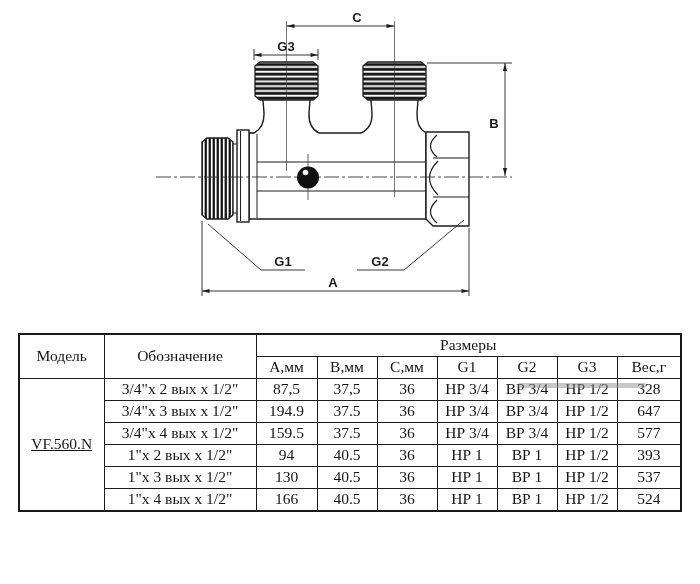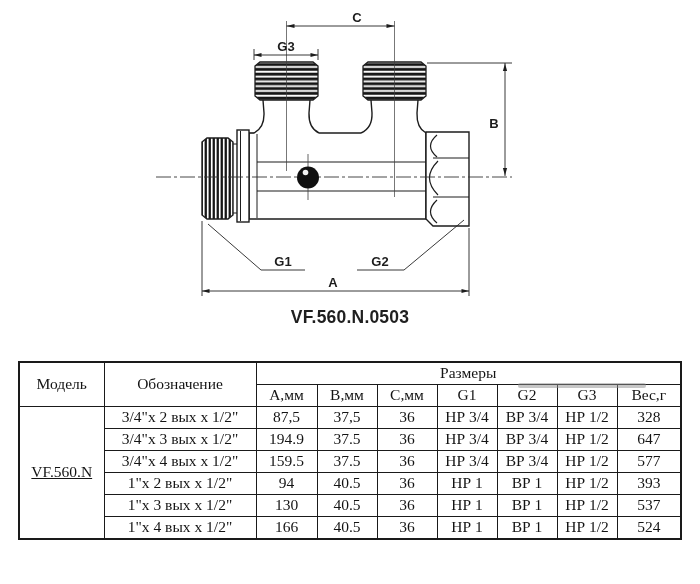--- a/index.html
+++ b/index.html
@@ -124,21 +124,20 @@
       <text x="283" y="266" text-anchor="middle" class="dim-text">G1</text>
     </g>
 
     <g>
       <polyline points="464,220 404,270 357,270" fill="none" stroke="#222222" stroke-width="0.9"></polyline>
       <text x="380" y="266" text-anchor="middle" class="dim-text">G2</text>
     </g>
   </svg>
 
   <div class="title-block">
-    <div>VF.560.N.0503</div>
   </div>
 
   <div class="artifact"></div>
 
   <table class="spec">
     <colgroup>
       <col style="width:85px">
         <col style="width:152px">
         <col style="width:61px">
       <col style="width:60px">

